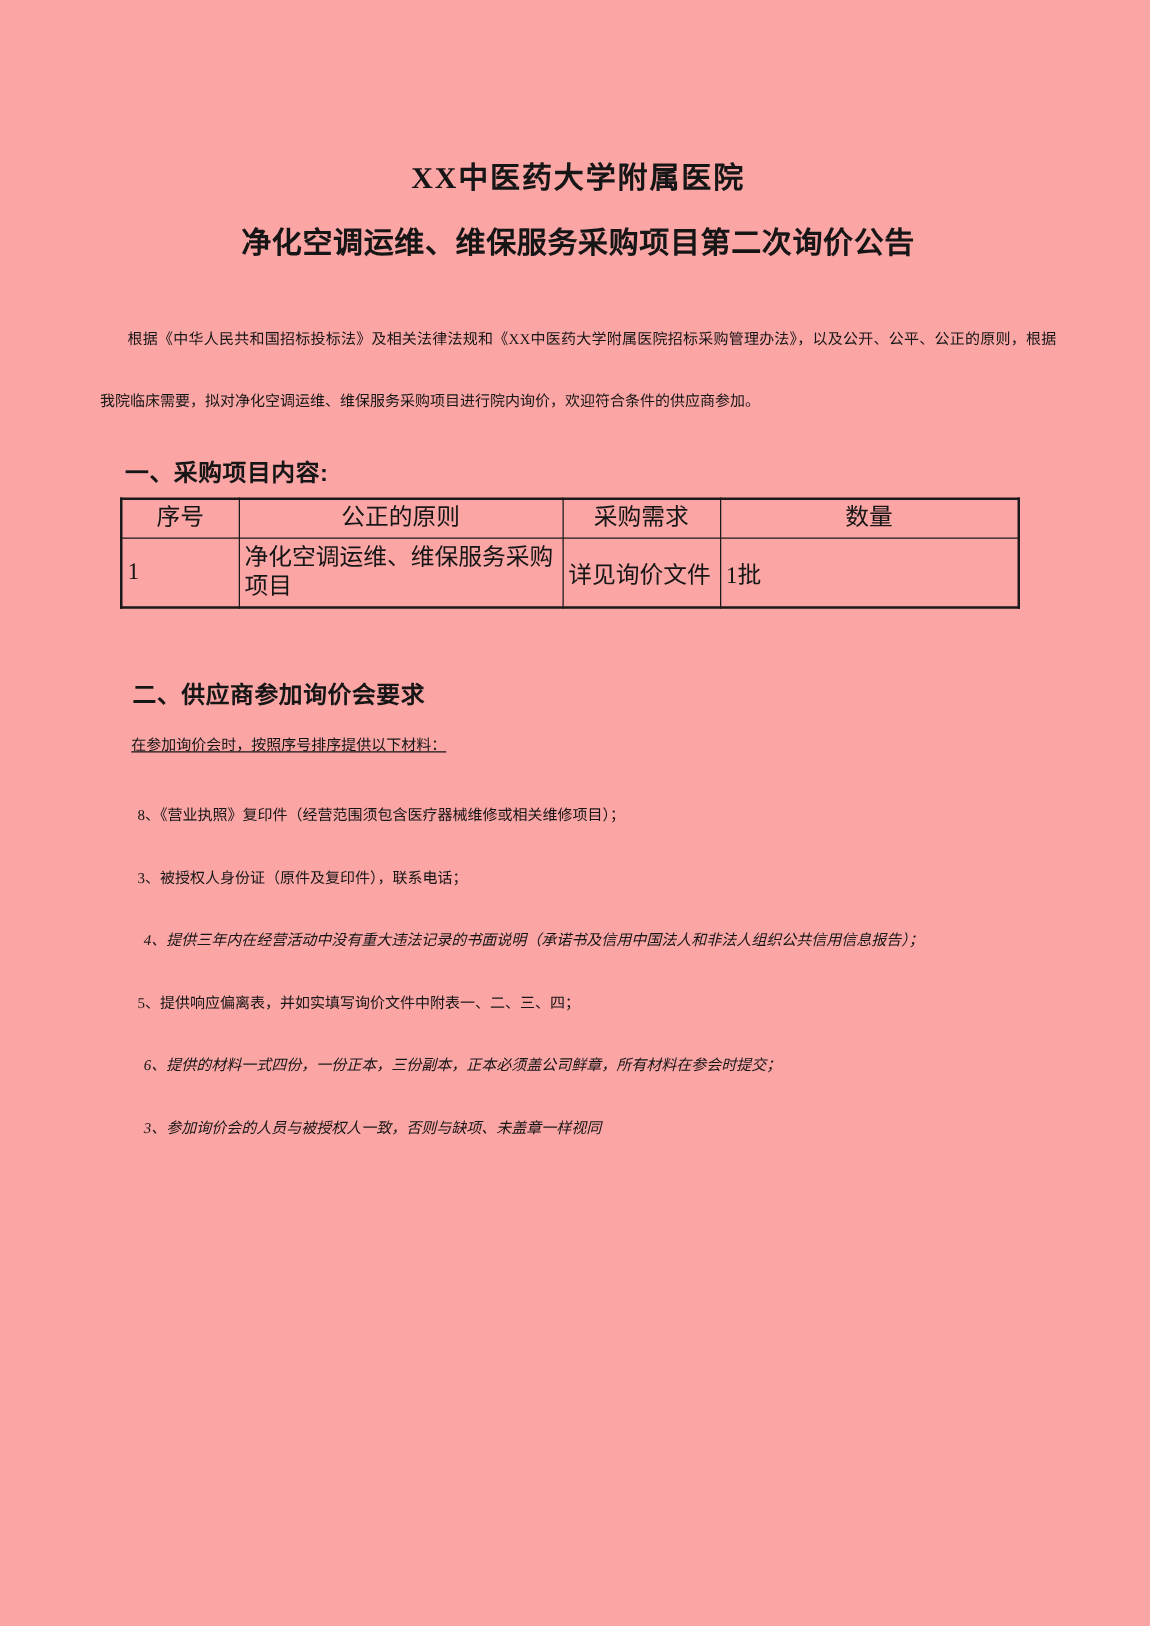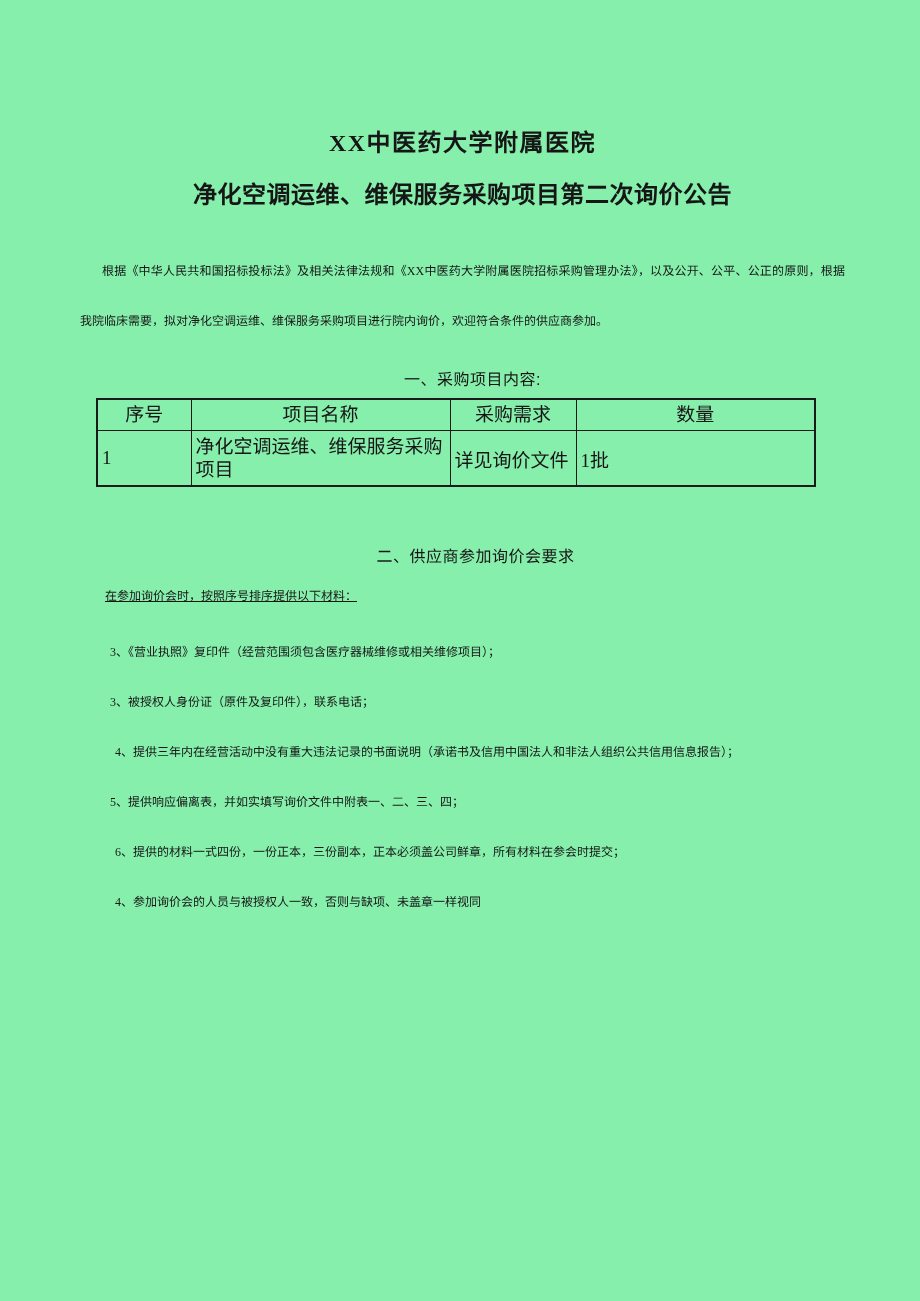--- a/index.html
+++ b/index.html
@@ -5,21 +5,21 @@
   html, body {
     margin: 0;
     padding: 0;
     background: #ffffff;
   }
   .page {
     position: relative;
     width: 920px;
     height: 1301px;
     margin: 0;
-    background: #86efac;
+    background: #fca5a5;
     box-sizing: border-box;
     padding: 0 75px 0 80px;
     overflow: hidden;
     color: #161616;
     font-family: "Liberation Serif", "DejaVu Serif", serif;
   }
   .doc-title {
     margin: 128px 0 0 0;
     font-size: 24px;
     font-weight: 600;
@@ -37,26 +37,25 @@
     line-height: 50px;
     text-align: justify;
     word-break: break-all;
   }
   p.intro1 {
     margin-top: 36px;
     text-indent: 22px;
   }
   .sec-heading {
     margin: 20px 0 0 20px;
-    font-size: 16px;
+    font-size: 19px;
     line-height: 28px;
-    font-weight: normal;
+    font-weight: bold;
     font-family: "Liberation Sans", "DejaVu Sans", sans-serif;
     letter-spacing: 0.5px;
-    text-align: center;
   }
   .sec-heading.second {
     margin: 56px 0 0 26px;
   }
   table.items {
     margin: 4px 0 0 16px;
     width: 718px;
     border-collapse: collapse;
     table-layout: fixed;
     border: 2px solid #1a1a1a;
@@ -70,21 +69,21 @@
   }
   table.items thead tr { height: 24px; }
   table.items tbody tr { height: 48px; }
   th.hcell { text-align: center; line-height: 22px; }
   td.seq  { vertical-align: middle; padding-left: 2px; text-align: left; }
   td.name { vertical-align: middle; padding: 0 2px; line-height: 23px; text-align: left; word-break: break-all; }
   td.req  { vertical-align: middle; padding-left: 7px; text-align: left; }
   td.qty  { vertical-align: middle; padding-left: 3px; text-align: left; }
   p.sec2-intro { text-indent: 25px; text-decoration: underline; }
   p.item { text-indent: 30px; }
-  p.item.deep { text-indent: 35px; }
+  p.item.deep { text-indent: 35px; font-style: italic; }
   p.item.first { margin-top: 6px; }
   p.closing { margin-top: 10px; text-indent: 20px; }
 </style>
 </head>
 <body>
 
 <div class="page">
 
   <h1 class="doc-title">XX中医药大学附属医院</h1>
   <h1 class="doc-title line2">净化空调运维、维保服务采购项目第二次询价公告</h1>
@@ -96,40 +95,40 @@
   <table class="items">
     <colgroup>
       <col style="width:94px">
       <col style="width:259px">
       <col style="width:126px">
       <col style="width:239px">
     </colgroup>
     <thead>
       <tr>
         <th class="hcell">序号</th>
-        <th class="hcell">项目名称</th>
+        <th class="hcell">公正的原则</th>
         <th class="hcell">采购需求</th>
         <th class="hcell">数量</th>
       </tr>
     </thead>
     <tbody>
       <tr>
         <td class="seq">1</td>
         <td class="name">净化空调运维、维保服务采购项目</td>
         <td class="req">详见询价文件</td>
         <td class="qty">1批</td>
       </tr>
     </tbody>
   </table>
 
   <h3 class="sec-heading second">二、供应商参加询价会要求</h3>
 
   <p class="body sec2-intro">在参加询价会时，按照序号排序提供以下材料：</p>
 
-  <p class="body item first">3、《营业执照》复印件（经营范围须包含医疗器械维修或相关维修项目）；</p>
+  <p class="body item first">8、《营业执照》复印件（经营范围须包含医疗器械维修或相关维修项目）；</p>
   <p class="body item">3、被授权人身份证（原件及复印件），联系电话；</p>
   <p class="body item deep">4、提供三年内在经营活动中没有重大违法记录的书面说明（承诺书及信用中国法人和非法人组织公共信用信息报告）；</p>
   <p class="body item">5、提供响应偏离表，并如实填写询价文件中附表一、二、三、四；</p>
   <p class="body item deep">6、提供的材料一式四份，一份正本，三份副本，正本必须盖公司鲜章，所有材料在参会时提交；</p>
-  <p class="body item deep">4、参加询价会的人员与被授权人一致，否则与缺项、未盖章一样视同</p>
+  <p class="body item deep">3、参加询价会的人员与被授权人一致，否则与缺项、未盖章一样视同</p>
 
 
 </div>
 
 </body></html>

